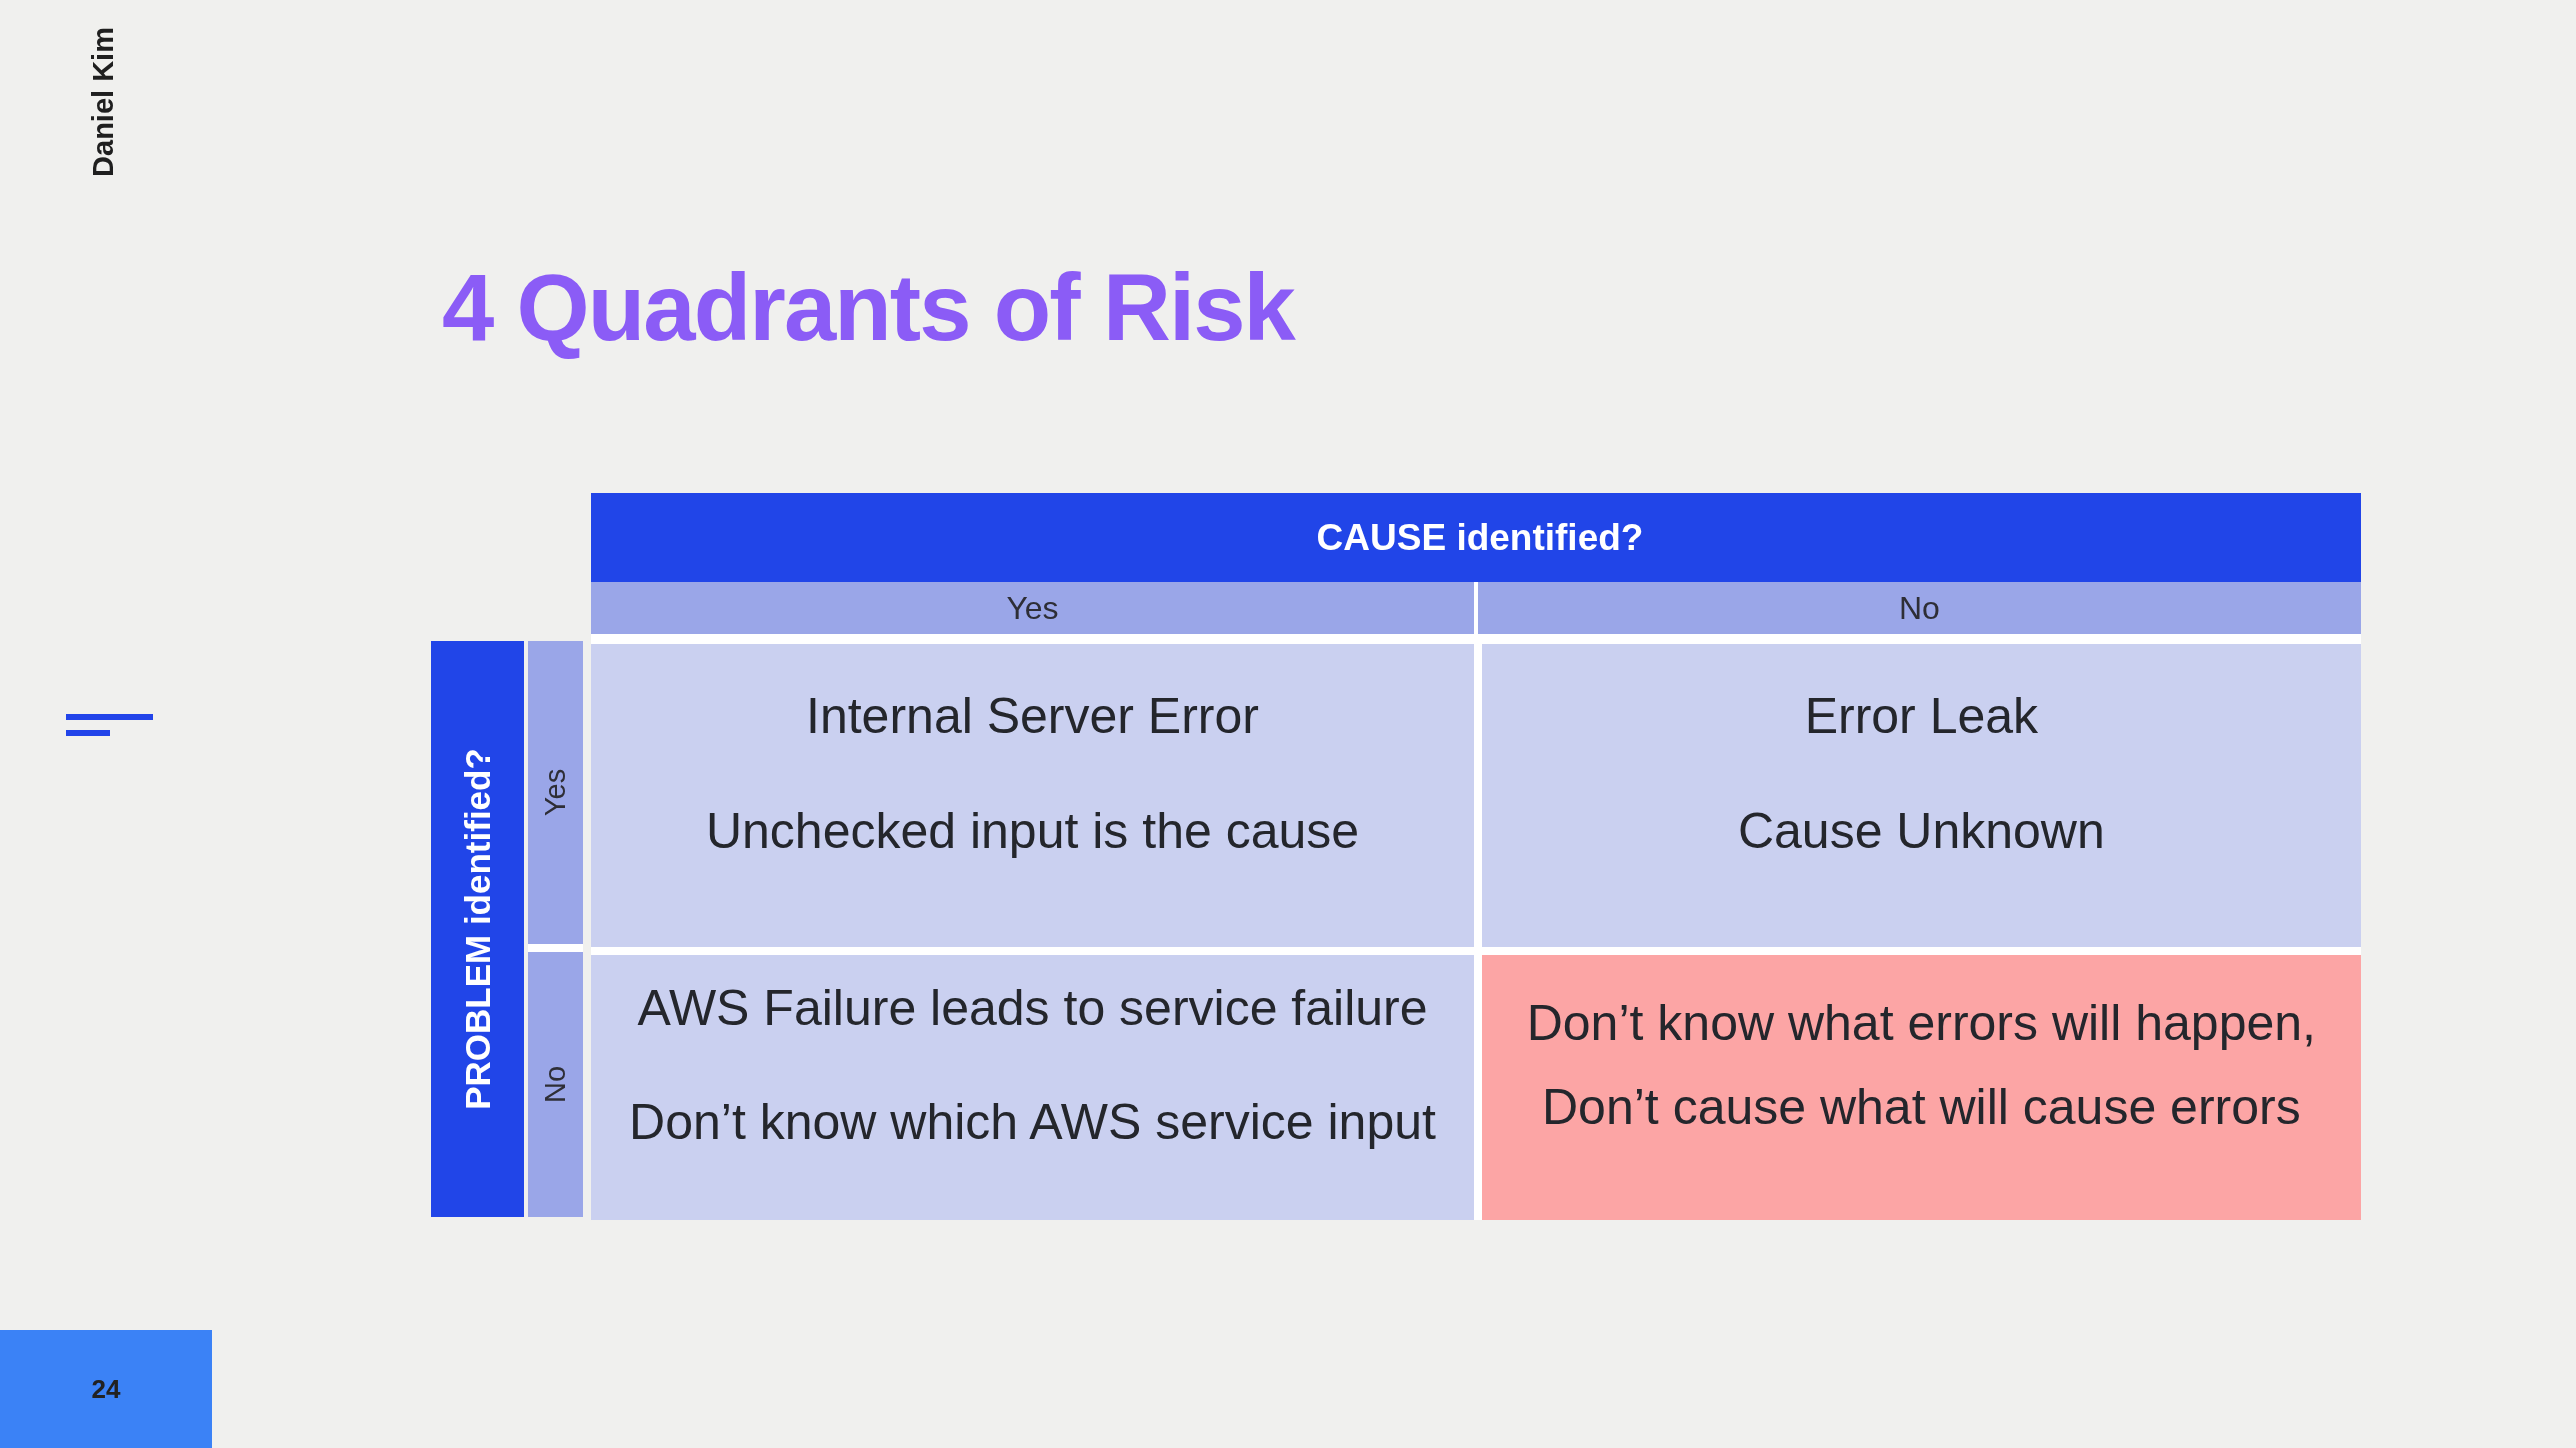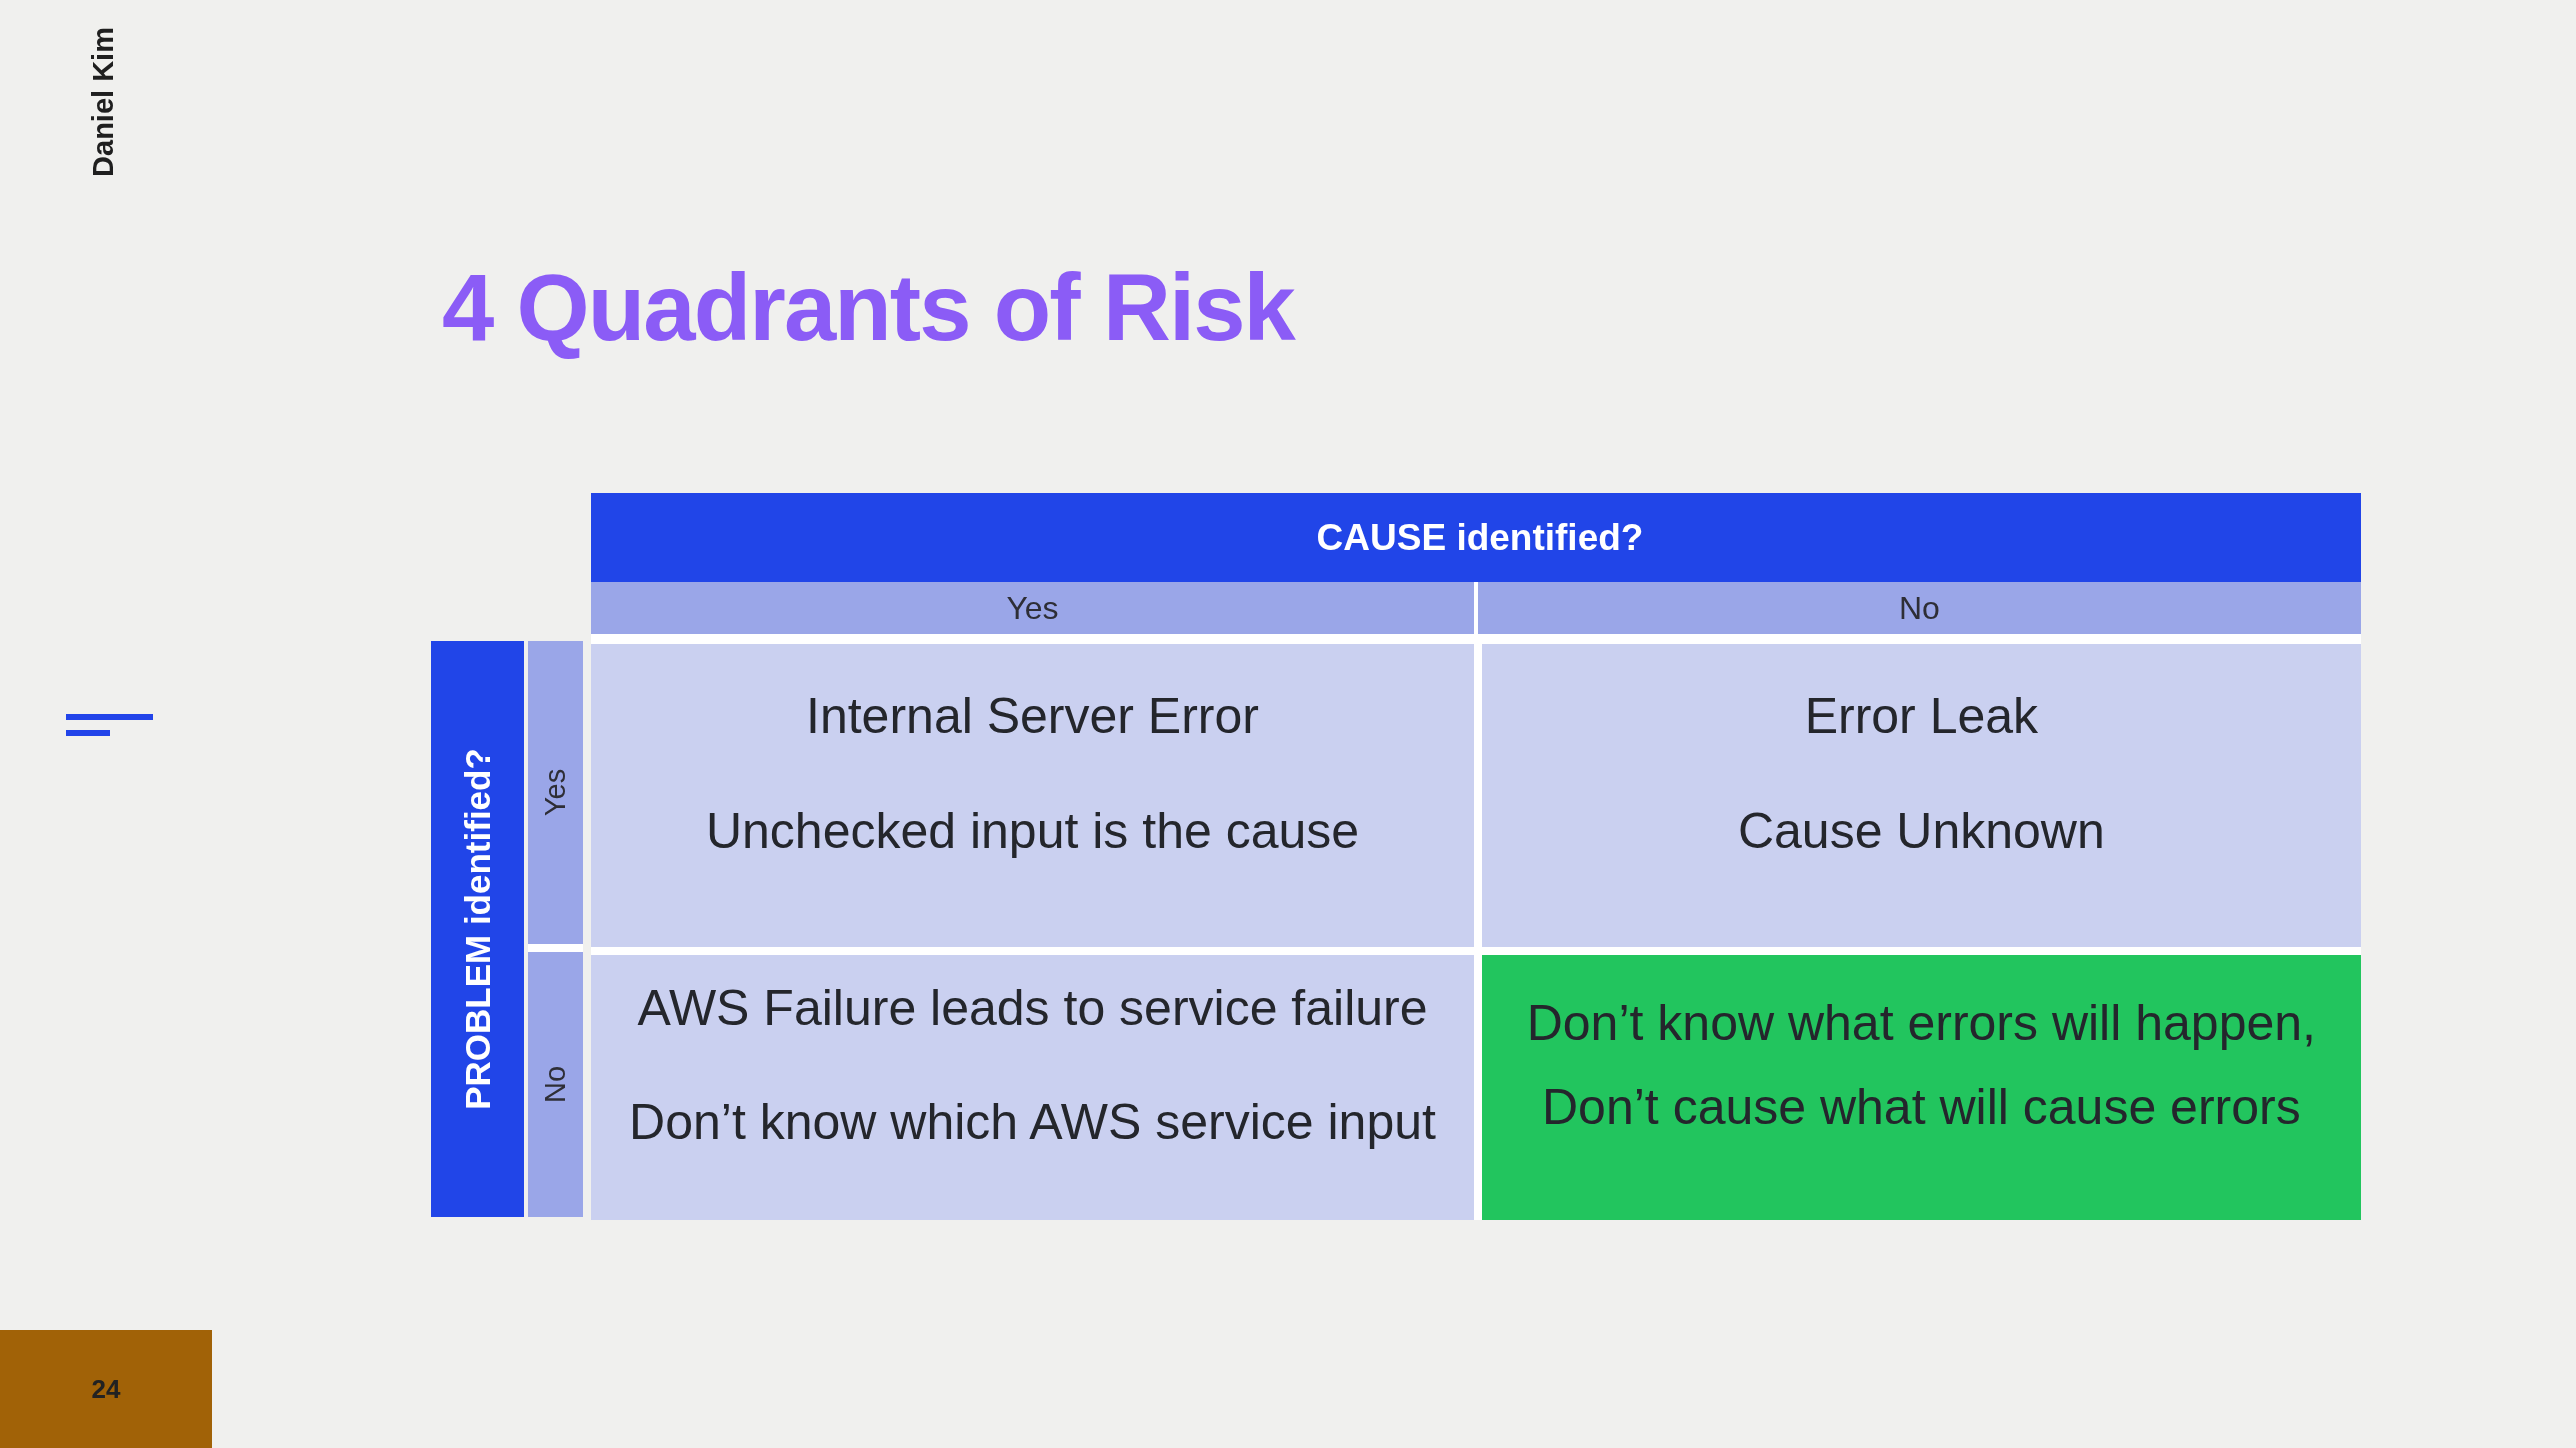--- a/index.html
+++ b/index.html
@@ -50,21 +50,21 @@
   .accent-long  { left: 66px; top: 714px; width: 87px; height: 5.8px; }
   .accent-short { left: 66px; top: 730px; width: 44px; height: 5.8px; }
 
   
   .page-box {
     position: absolute;
     left: 0;
     top: 1330px;
     width: 212px;
     height: 119px;
-    background: #a16207;
+    background: #3b82f6;
     display: flex;
     align-items: center;
     justify-content: center;
   }
   .page-box span {
     font-size: 26px;
     font-weight: 700;
     color: #222222;
   }
 
@@ -119,21 +119,21 @@
     justify-content: center;
     gap: 62px;
     padding-bottom: 44px;
     box-sizing: border-box;
     font-size: 50px;
     line-height: 1.05;
     color: #24262c;
     text-align: center;
     white-space: nowrap;
   }
-  .cell.pink { background: #22c55e; gap: 32px; }
+  .cell.pink { background: #fca5a5; gap: 32px; }
 
   
   .problem-bar {
     position: absolute;
     left: 431px;
     top: 641px;
     width: 93px;
     height: 576px;
     background: #2145e8;
     display: flex;

